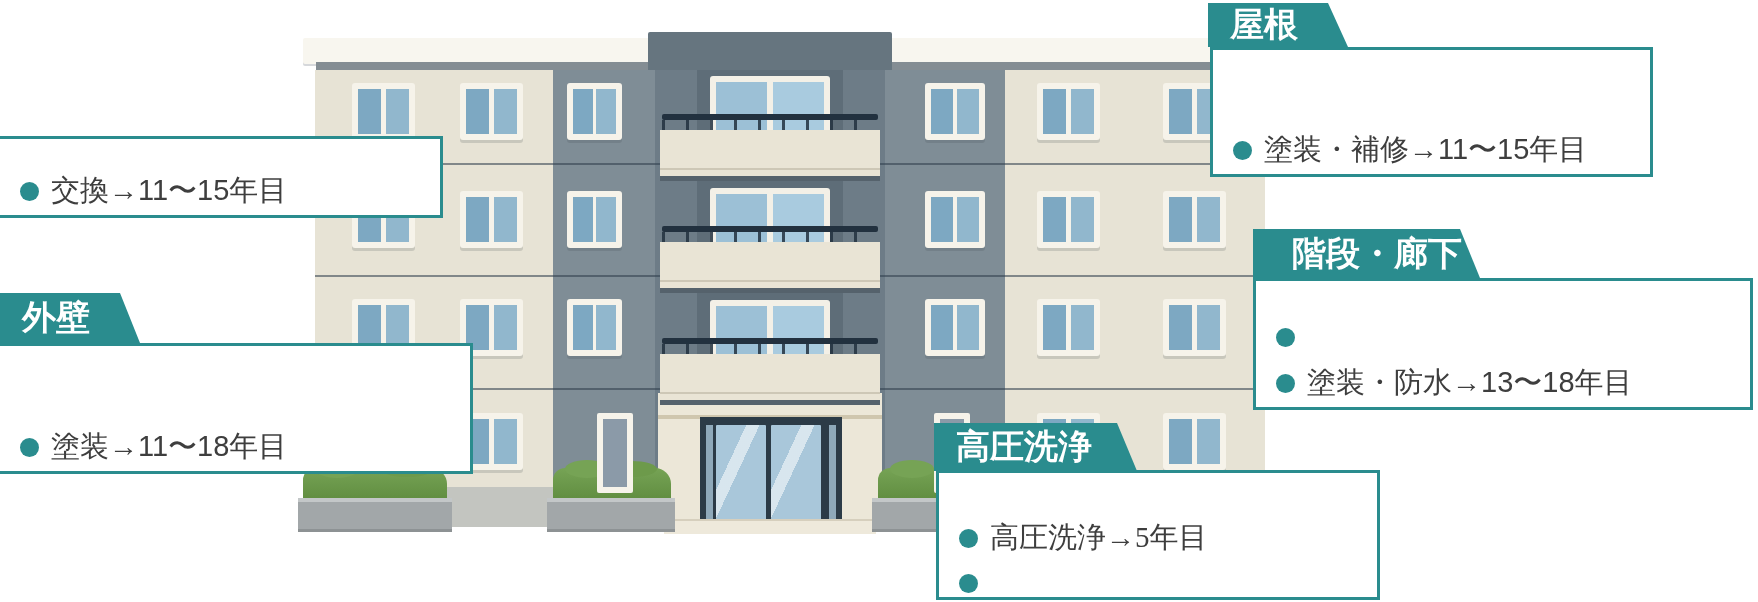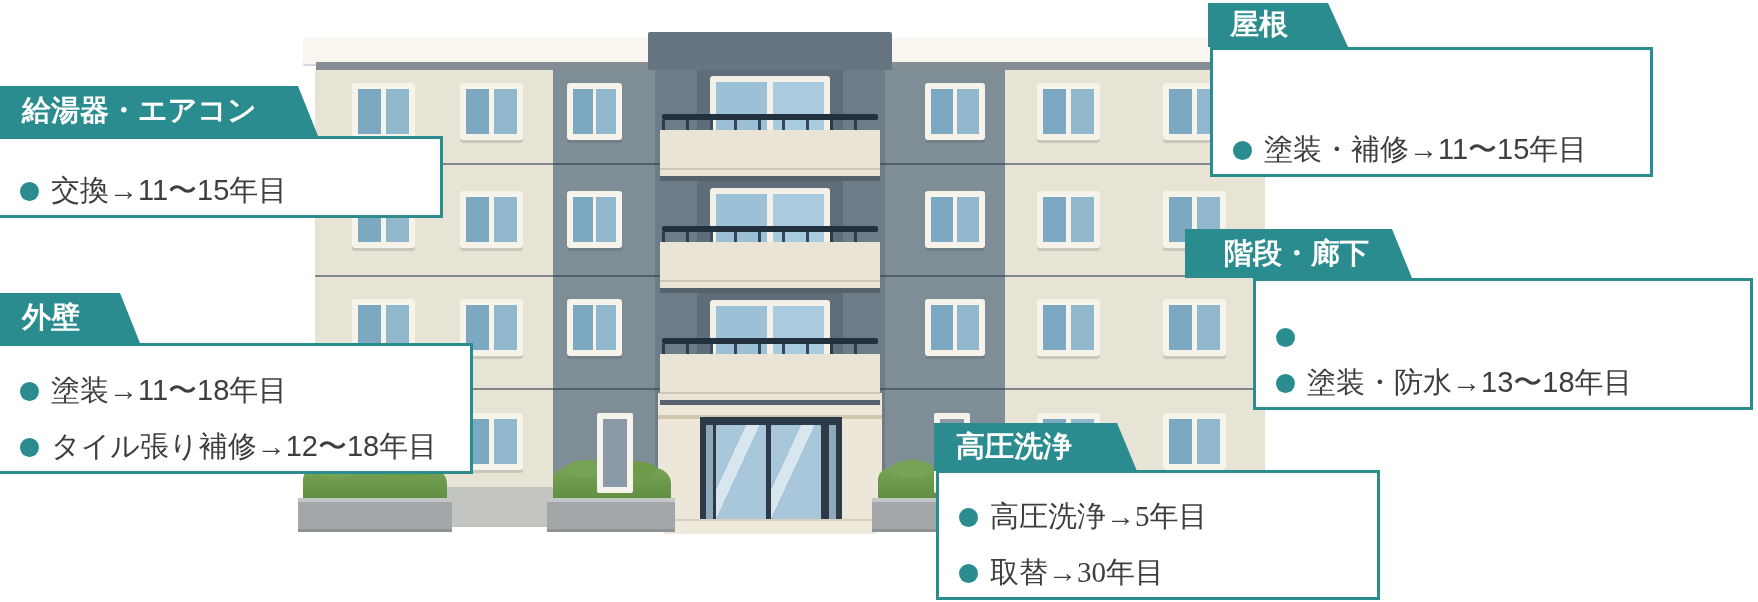--- a/index.html
+++ b/index.html
@@ -49,37 +49,37 @@
   .door-lite-r{left:829px;top:425px;width:7px;height:96px;background:#8fa9ba;}
   .door-glass{top:425px;width:50px;height:96px;border-radius:1px;
     background:linear-gradient(115deg,rgba(255,255,255,0) 0 32%,rgba(255,255,255,.55) 32% 46%,rgba(255,255,255,0) 46% 100%),#a9c7da;}
   .entry-step{left:664px;top:519px;width:212px;height:13px;background:#eee9db;border-top:2px solid #d6cfbd;}
   .planter{background:#a2a7a9;border-top:4px solid #c3c7c8;border-bottom:3px solid #8d9294;}
   .hedge{background:linear-gradient(#76a355,#5f8c3f);border-radius:12px 16px 4px 4px;}
   .hedge::before{content:"";position:absolute;top:-8px;left:12px;width:44px;height:18px;border-radius:50%;background:#76a355;}
   .hedge::after{content:"";position:absolute;top:-7px;right:14px;width:52px;height:16px;border-radius:50%;background:#6d9a4b;}
   
   .callout-header{
-    position:absolute;z-index:11;background:var(--teal);color:#fff;font-weight:bold;font-size:29px;
+    position:absolute;z-index:11;background:var(--teal);color:#fff;font-weight:bold;font-size:34px;
     display:flex;align-items:center;padding-left:22px;box-sizing:border-box;
     clip-path:polygon(0 0,calc(100% - 20px) 0,100% 100%,0 100%);
   }
   .callout-body{
     position:absolute;z-index:10;background:#fff;border:3px solid var(--teal);box-sizing:border-box;
     display:flex;flex-direction:column;justify-content:flex-end;gap:16px;padding:4px 8px 4px 20px;
   }
   .item{display:flex;align-items:center;gap:12px;font-size:29px;color:var(--ink);white-space:nowrap;}
   .dot{width:19px;height:19px;border-radius:50%;background:var(--teal);flex:none;}
   #c1h{left:0;top:86px;width:318px;height:50px;}
   #c1b{left:-3px;top:136px;width:446px;height:82px;}
   #c2h{left:0;top:293px;width:140px;height:50px;}
   #c2b{left:-3px;top:343px;width:476px;height:131px;}
   #c3h{left:1208px;top:3px;width:140px;height:44px;}
   #c3b{left:1210px;top:47px;width:443px;height:130px;}
-  #c4h{left:1185px;top:229px;width:227px;height:49px;padding-left:39px;}
+  #c4h{left:1253px;top:229px;width:227px;height:49px;padding-left:39px;}
   #c4b{left:1253px;top:278px;width:500px;height:132px;}
   #c5h{left:934px;top:423px;width:203px;height:48px;}
   #c5b{left:936px;top:470px;width:444px;height:130px;font-family:Liberation Serif, serif;}
 </style>
 </head>
 <body>
 
 <div class="scene">
 
   <div id="building">
@@ -142,37 +142,32 @@
       <div class="bdoor" style="left: 710px; top: 188px; width: 120px; height: 88px;"></div>
       <div class="railbar" style="left: 662px; top: 226px; width: 216px; height: 6px;"></div>
       <div class="railposts" style="left: 662px; top: 232px; width: 216px; height: 42px;"></div>
       <div class="parapet" style="left: 660px; top: 242px; width: 220px; height: 46px;"></div>
       <div class="bdoor" style="left: 710px; top: 300px; width: 120px; height: 88px;"></div>
       <div class="railbar" style="left: 662px; top: 338px; width: 216px; height: 6px;"></div>
       <div class="railposts" style="left: 662px; top: 344px; width: 216px; height: 42px;"></div>
       <div class="parapet" style="left: 660px; top: 354px; width: 220px; height: 46px;"></div>
     </div>
 
-  <div id="c1h" class="callout-header">給湯器・エアコン</div>
   <div id="c1b" class="callout-body">
     <div class="item">
       <span class="dot"></span>
       <span>交換→11〜15年目</span>
     </div>
   </div>
 
   <div id="c2h" class="callout-header">外壁</div>
   <div id="c2b" class="callout-body">
     <div class="item">
       <span class="dot"></span>
       <span>塗装→11〜18年目</span>
-    </div>
-    <div class="item">
-      <span class="dot"></span>
-      <span>タイル張り補修→12〜18年目</span>
     </div>
   </div>
 
   <div id="c3h" class="callout-header">屋根</div>
   <div id="c3b" class="callout-body">
     <div class="item">
       <span class="dot"></span>
       <span>塗装・補修→11〜15年目</span>
     </div>
   </div>
@@ -189,17 +184,16 @@
   </div>
 
   <div id="c5h" class="callout-header">高圧洗浄</div>
   <div id="c5b" class="callout-body">
     <div class="item">
       <span class="dot"></span>
       <span>高圧洗浄→5年目</span>
     </div>
     <div class="item">
       <span class="dot"></span>
-      <span>取替→30年目</span>
     </div>
   </div>
 
 </div>
 
 </body></html>

